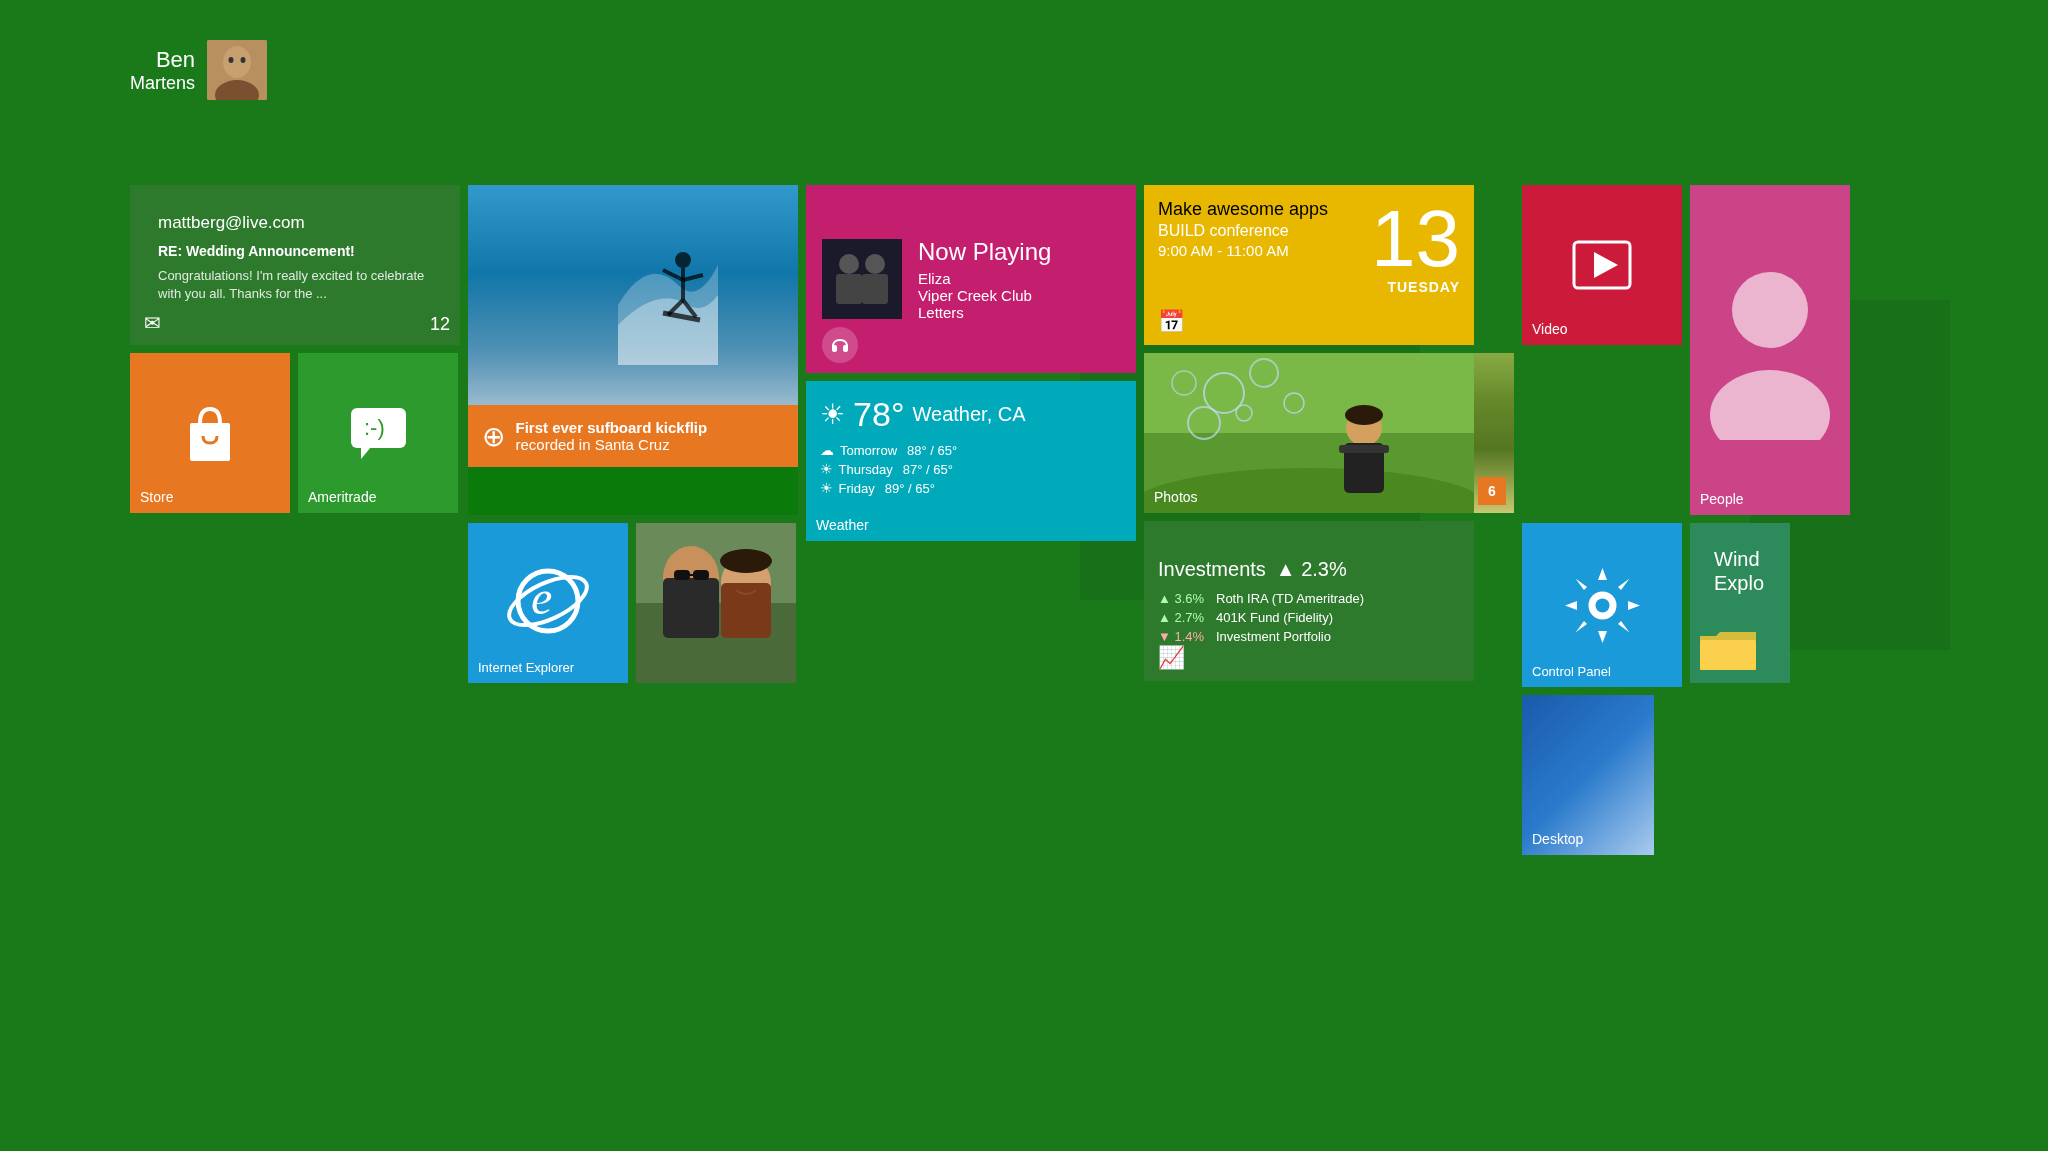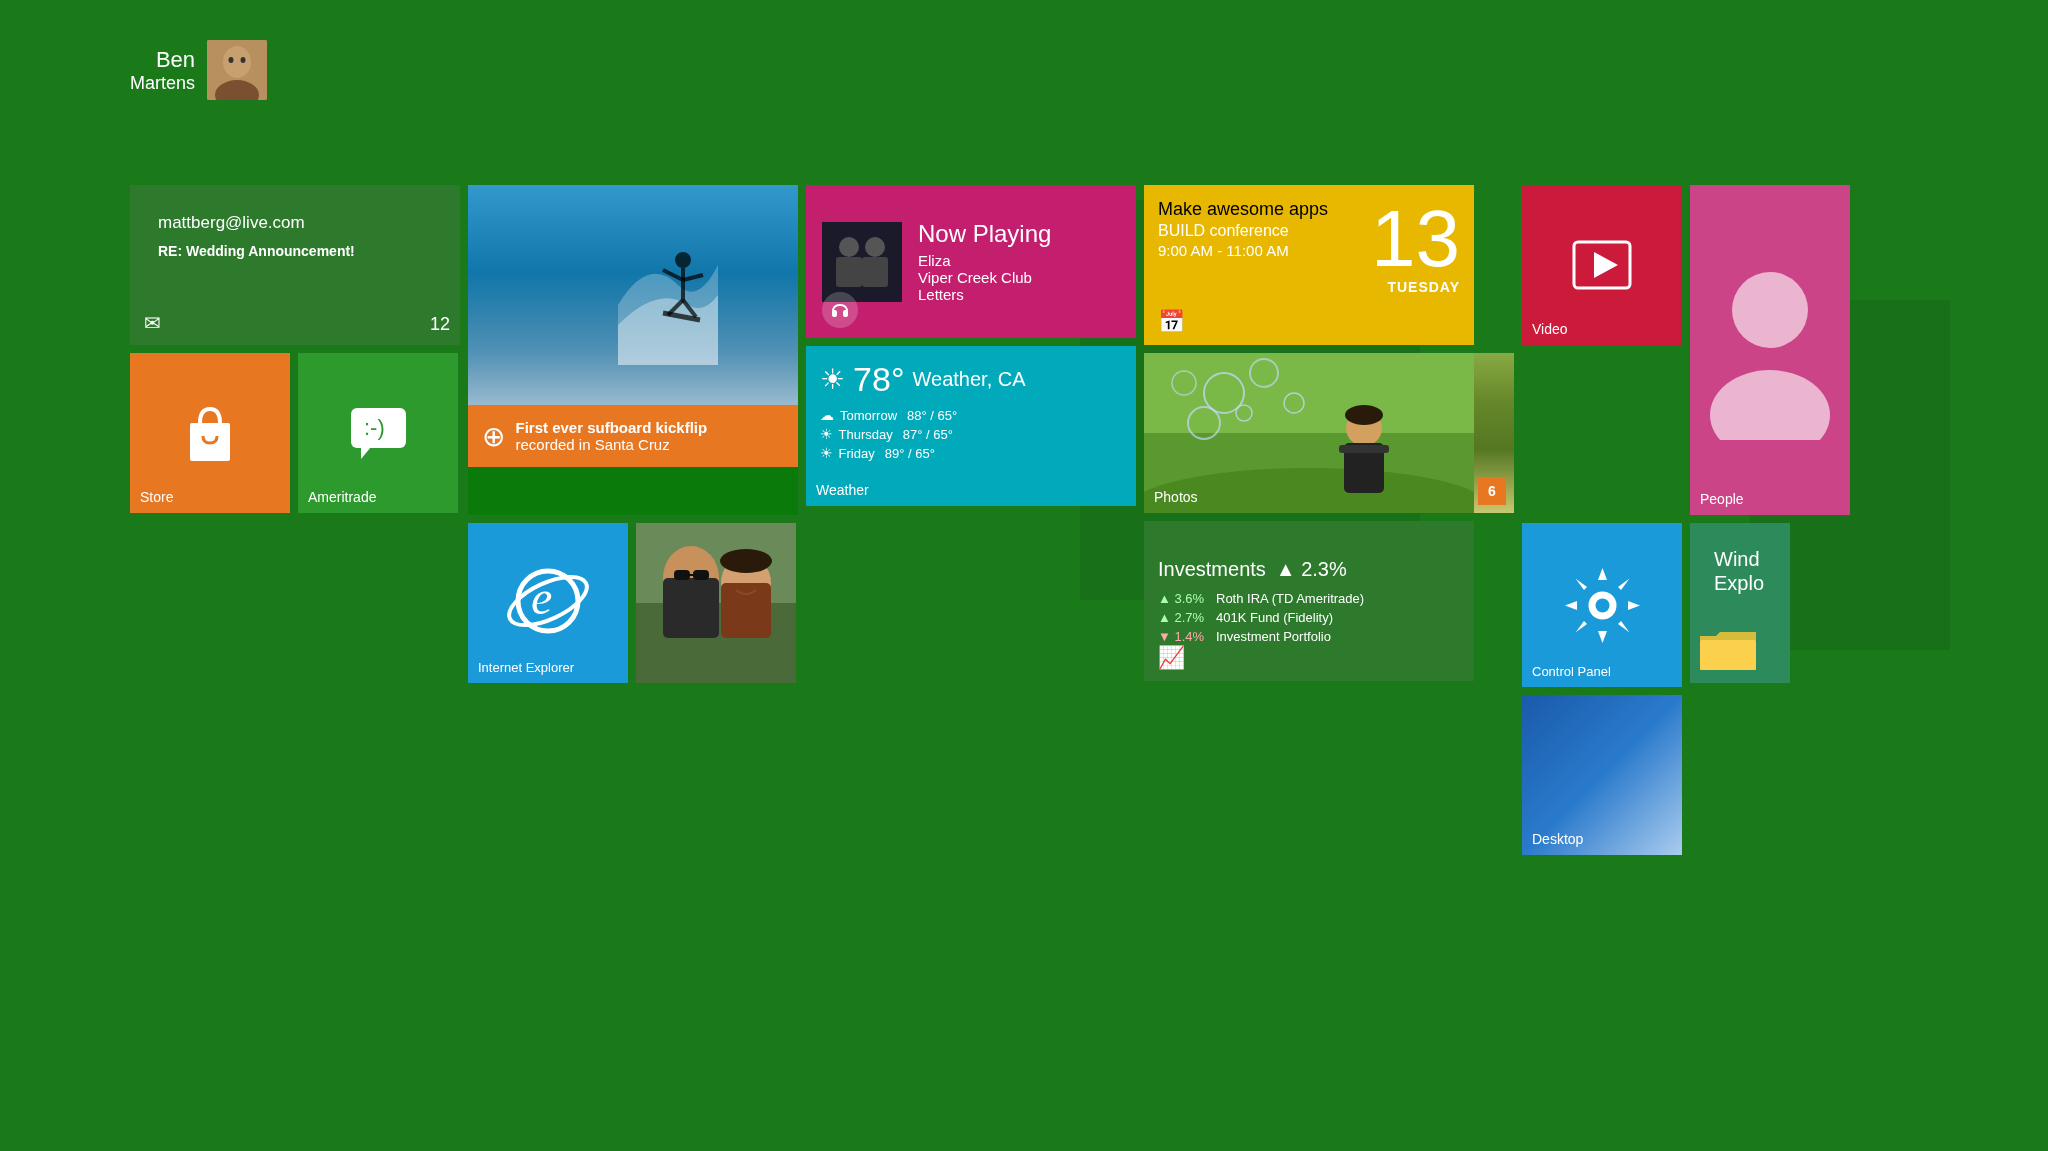--- a/index.html
+++ b/index.html
@@ -211,20 +211,21 @@
   </div>
 </div>
 
 <div class="tiles-main">
 
   <div class="col">
 
     <div class="tile tile-email" style="background:#2d7a2d; width:330px; height:160px; padding:14px; position:relative;">
       <div class="email-from" style="color:white;font-size:17px;font-weight:400;margin-bottom:4px;">mattberg@live.com</div>
       <div class="email-subject" style="color:white;font-size:14px;font-weight:600;margin-bottom:4px;">RE: Wedding Announcement!</div>
+      <div class="email-preview" style="color:rgba(255,255,255,0.85);font-size:13px;line-height:1.35;">Congratulations! I'm really excited to celebrate with you all. Thanks for the ...</div>
       <div style="position:absolute;bottom:10px;left:14px;color:white;font-size:20px;">✉</div>
       <div style="position:absolute;bottom:10px;right:10px;color:white;font-size:18px;">12</div>
     </div>
 
     <div class="row">
 
       <div class="tile" style="background:#e87722;width:160px;height:160px;display:flex;flex-direction:column;align-items:center;justify-content:center;position:relative;">
         <svg width="60" height="65" viewBox="0 0 60 65" fill="white">
           <rect x="10" y="22" width="40" height="38" rx="2" fill="white"></rect>
           <path d="M20 22 Q20 8 30 8 Q40 8 40 22" stroke="white" stroke-width="4" fill="none"></path>
@@ -308,21 +309,21 @@
           <ellipse cx="110" cy="38" rx="26" ry="12" fill="#2a1a0a"></ellipse>
 
           <path d="M100,67 Q110,75 120,67" stroke="#8a4a2a" stroke-width="2" fill="none"></path>
         </svg>
       </div>
     </div>
   </div>
 
   <div class="col">
 
-    <div class="tile" style="background:#c41e6e;width:330px;height:153px;display:flex;align-items:center;padding:16px;position:relative;">
+    <div class="tile" style="background:#c41e6e;width:330px;height:188px;display:flex;align-items:center;padding:16px;position:relative;">
 
       <div class="album-art" style="margin-right:16px;flex-shrink:0;">
         <svg width="80" height="80" viewBox="0 0 80 80">
           <rect width="80" height="80" fill="#1a1a2a"></rect>
 
           <circle cx="27" cy="25" r="10" fill="#555"></circle>
           <rect x="14" y="35" width="26" height="30" rx="3" fill="#444"></rect>
           <circle cx="53" cy="25" r="10" fill="#555"></circle>
           <rect x="40" y="35" width="26" height="30" rx="3" fill="#444"></rect>
         </svg>
@@ -477,18 +478,18 @@
           <div>Explo</div>
         </div>
 
         <svg style="position:absolute;bottom:10px;left:8px;" width="60" height="45" viewBox="0 0 60 45">
           <path d="M2,8 L18,8 L22,4 L58,4 L58,42 L2,42 Z" fill="rgba(255,200,50,0.8)"></path>
           <rect x="2" y="12" width="56" height="30" rx="2" fill="rgba(255,210,80,0.9)"></rect>
         </svg>
       </div>
     </div>
 
-    <div class="tile" style="background:linear-gradient(135deg,#1a5aaa 0%,#2a7acc 50%,#aaccee 100%);width:160px;height:160px;position:relative;">
+    <div class="tile" style="background:linear-gradient(135deg,#1a5aaa 0%,#2a7acc 50%,#aaccee 100%);width:132px;height:160px;position:relative;">
       <div style="position:absolute;bottom:8px;left:10px;color:white;font-size:14px;">Desktop</div>
     </div>
   </div>
 
 </div>
 
 </body></html>

